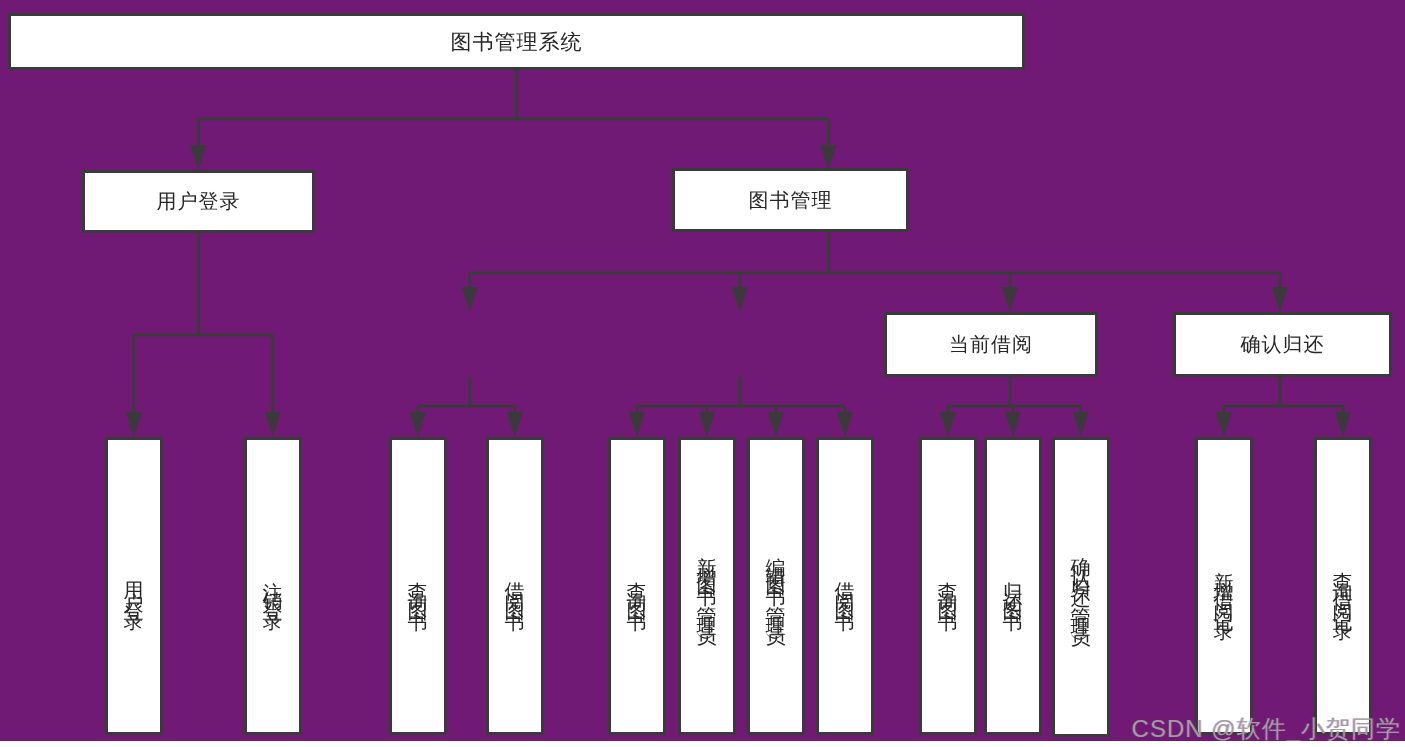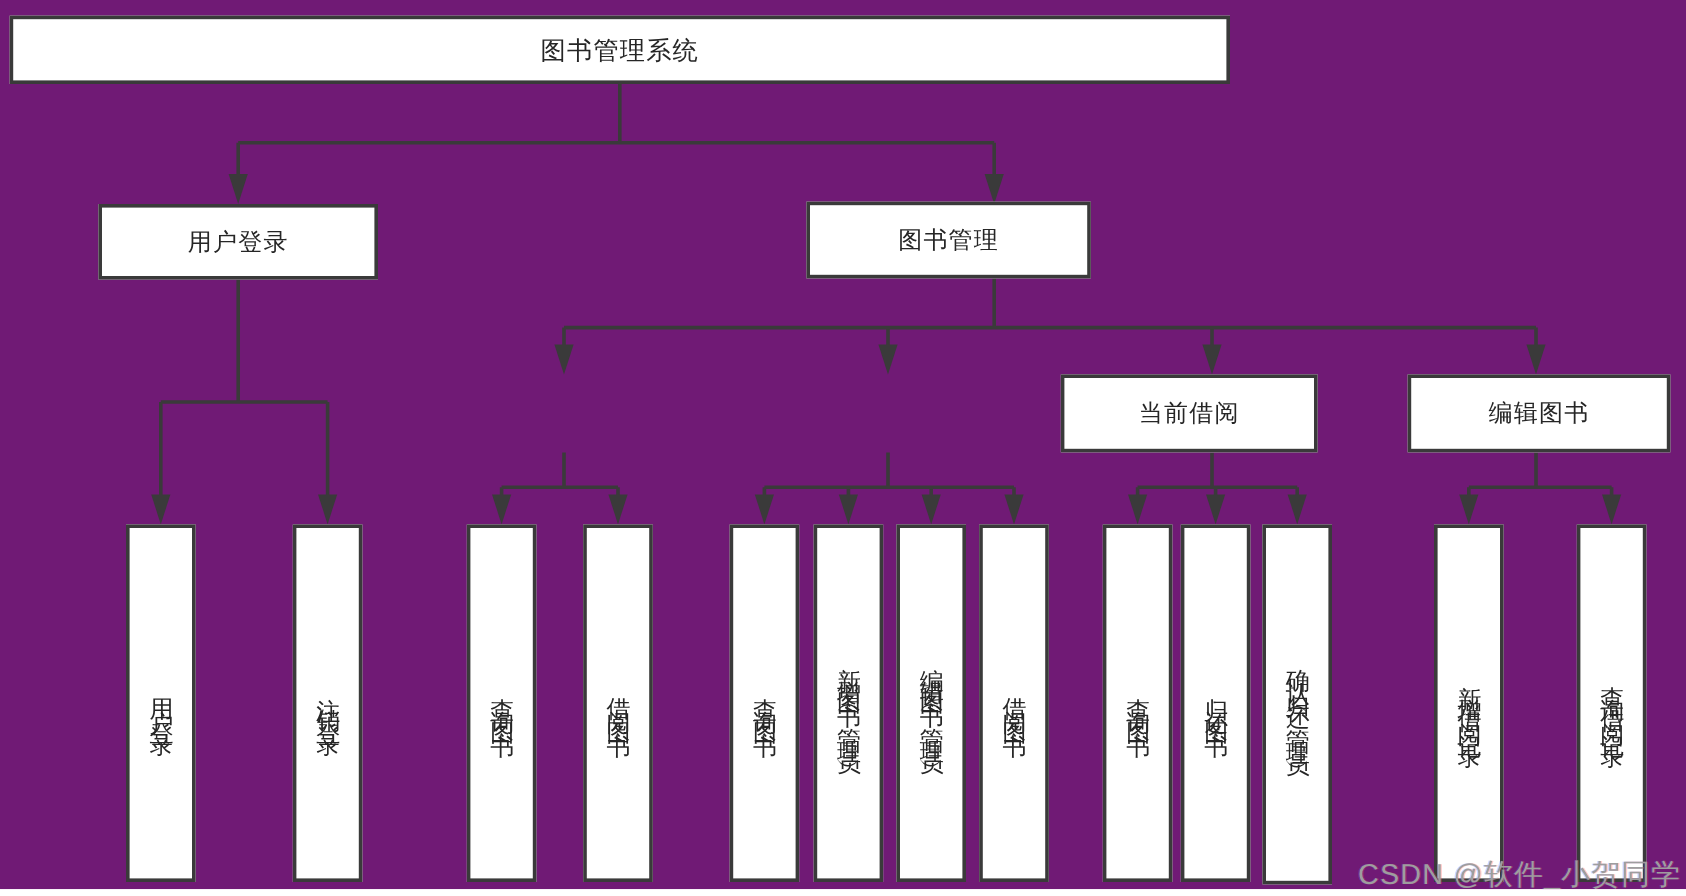--- a/index.html
+++ b/index.html
@@ -104,21 +104,21 @@
       <polygon points="1335,412 1351,412 1343,437"></polygon>
     </g>
   </svg>
 
   <div class="box hbox root-box" style="left:8px; top:13px; width:1017px; height:57px;">图书管理系统</div>
 
   <div class="box hbox" style="left:82px; top:170px; width:233px; height:63px;">用户登录</div>
   <div class="box hbox" style="left:672px; top:168px; width:237px; height:64px;">图书管理</div>
 
   <div class="box hbox" style="left:884px; top:312px; width:214px; height:65px;">当前借阅</div>
-  <div class="box hbox" style="left:1173px; top:312px; width:219px; height:65px;">编辑图书</div>
+  <div class="box hbox" style="left:1173px; top:312px; width:219px; height:65px;">确认归还</div>
 
   <div class="box vbox" style="left:105px; top:437px; width:58px; height:298px;">用户登录</div>
   <div class="box vbox" style="left:244px; top:437px; width:58px; height:298px;">注销登录</div>
 
   <div class="box vbox" style="left:389px; top:437px; width:58px; height:298px;">查询图书</div>
   <div class="box vbox" style="left:486px; top:437px; width:58px; height:298px;">借阅图书</div>
 
   <div class="box vbox" style="left:608px; top:437px; width:58px; height:298px;">查询图书</div>
   <div class="box vbox" style="left:678px; top:437px; width:58px; height:298px;">新增图书（管理员）</div>
   <div class="box vbox" style="left:747px; top:437px; width:58px; height:298px;">编辑图书（管理员）</div>

